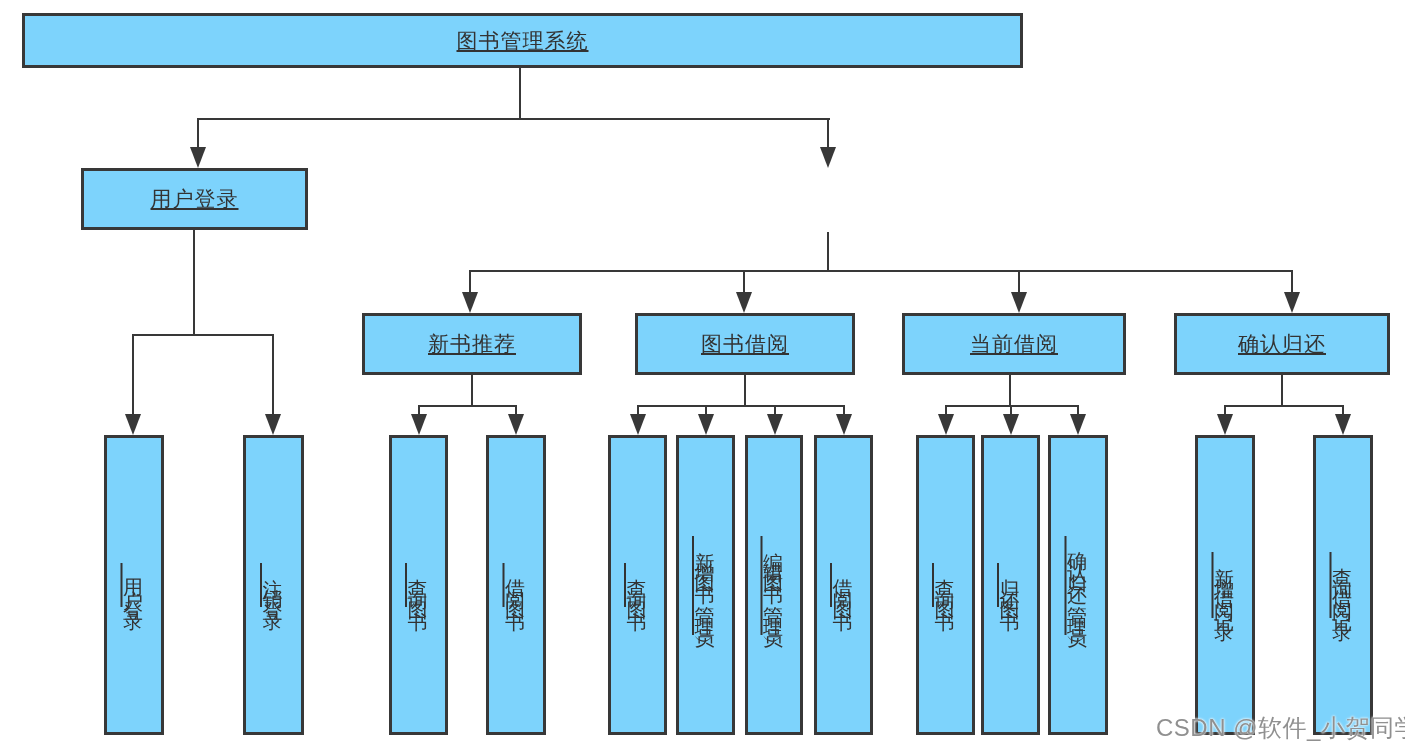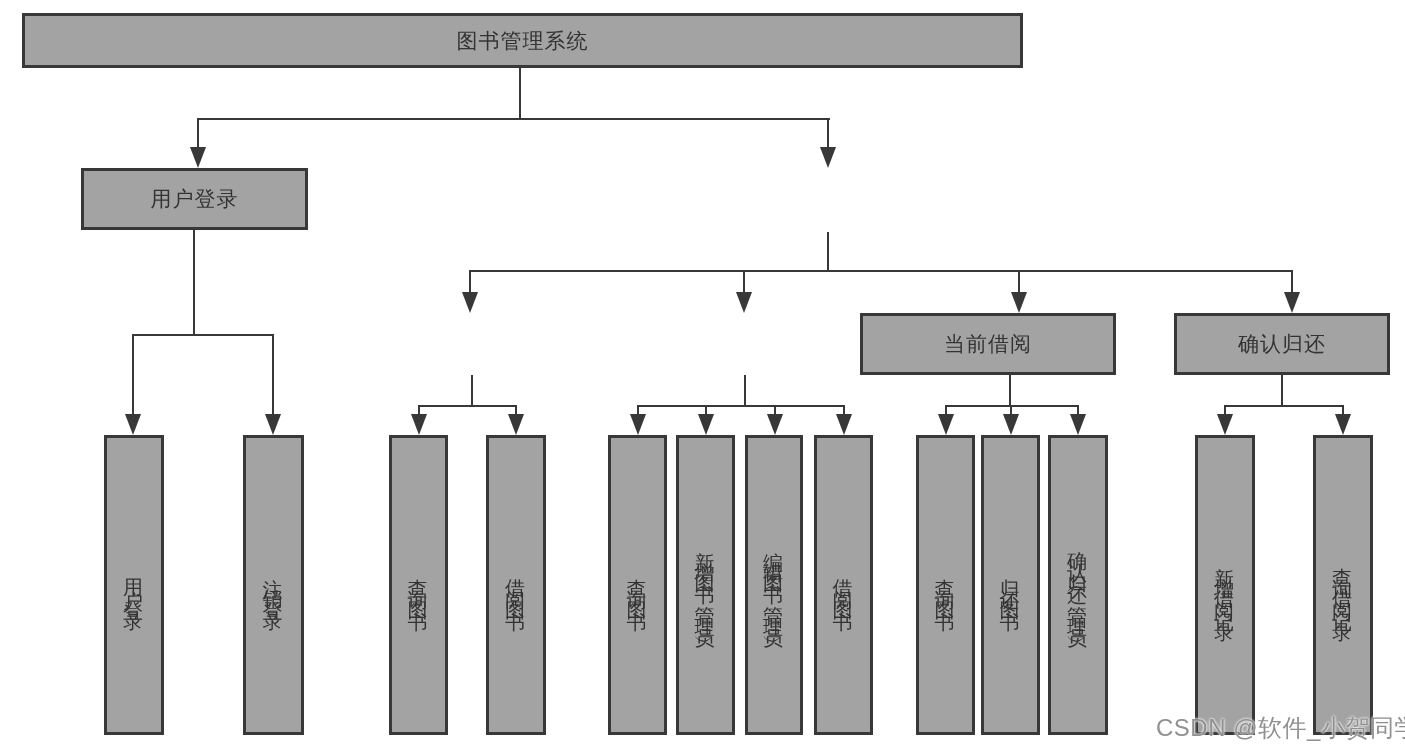--- a/index.html
+++ b/index.html
@@ -7,25 +7,26 @@
     position:relative;
     width:1405px;height:747px;
     background:#ffffff;
     font-family:"Liberation Sans","DejaVu Sans",sans-serif;
     color:#333333;
     overflow:hidden;
   }
   .box{
     position:absolute;
     border:3px solid #383838;
-    background:#a3a3a3;
+    background:#7dd3fc;
     box-sizing:border-box;
     display:flex;
     align-items:center;
     justify-content:center;
+    text-decoration:underline;
   }
   .hlabel{
     font-size:21px;
     color:#333333;
     letter-spacing:1px;
     white-space:nowrap;
   }
   .leaf-label{
     writing-mode:vertical-rl;
     font-size:20px;
@@ -87,21 +88,27 @@
   <div class="hline" style="left:470px;top:270px;width:823px;"></div>
   <div class="vline" style="left:469px;top:270px;height:24px;"></div>
   <i class="arrow" style="left:462px;top:292px;"></i>
   <div class="vline" style="left:743px;top:270px;height:24px;"></div>
   <i class="arrow" style="left:736px;top:292px;"></i>
   <div class="vline" style="left:1018px;top:270px;height:24px;"></div>
   <i class="arrow" style="left:1011px;top:292px;"></i>
   <div class="vline" style="left:1291px;top:270px;height:24px;"></div>
   <i class="arrow" style="left:1284px;top:292px;"></i>
 
-  <div class="box" style="left:860px;top:313px;width:256px;height:62px;">
+  <div class="box" style="left:362px;top:313px;width:220px;height:62px;">
+    <span class="hlabel">新书推荐</span>
+  </div>
+  <div class="box" style="left:635px;top:313px;width:220px;height:62px;">
+    <span class="hlabel">图书借阅</span>
+  </div>
+  <div class="box" style="left:902px;top:313px;width:224px;height:62px;">
     <span class="hlabel">当前借阅</span>
   </div>
   <div class="box" style="left:1174px;top:313px;width:216px;height:62px;">
     <span class="hlabel">确认归还</span>
   </div>
 
   <div class="vline" style="left:471px;top:375px;height:32px;"></div>
   <div class="hline" style="left:419px;top:405px;width:98px;"></div>
   <div class="vline" style="left:418px;top:405px;height:11px;"></div>
   <i class="arrow" style="left:411px;top:414px;"></i>

